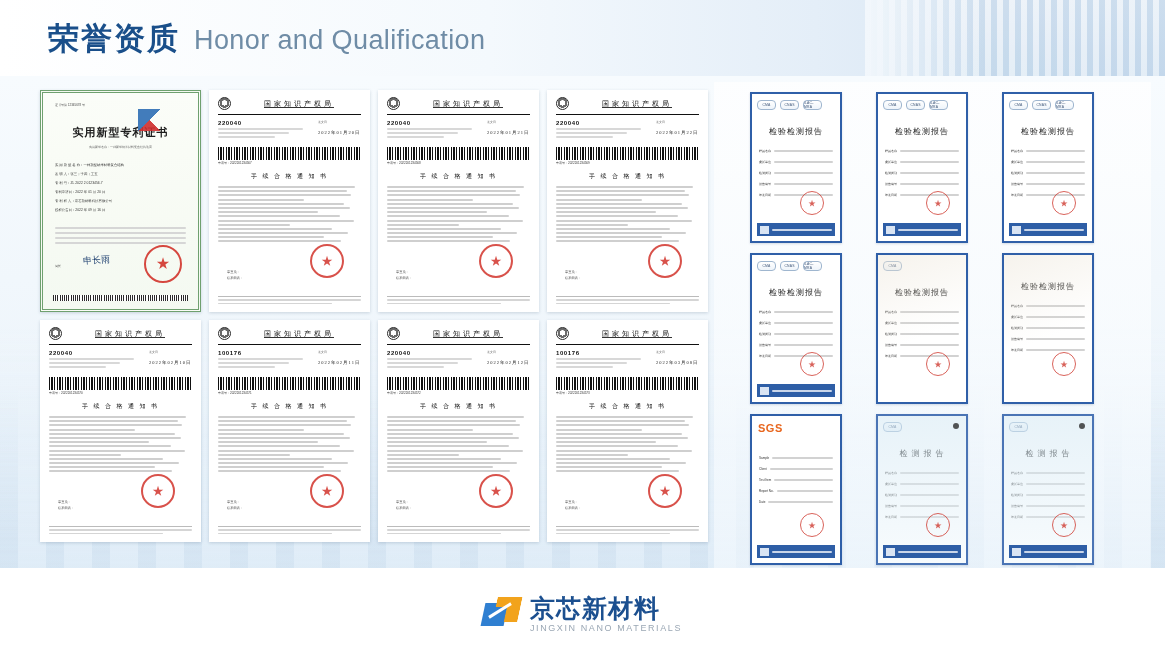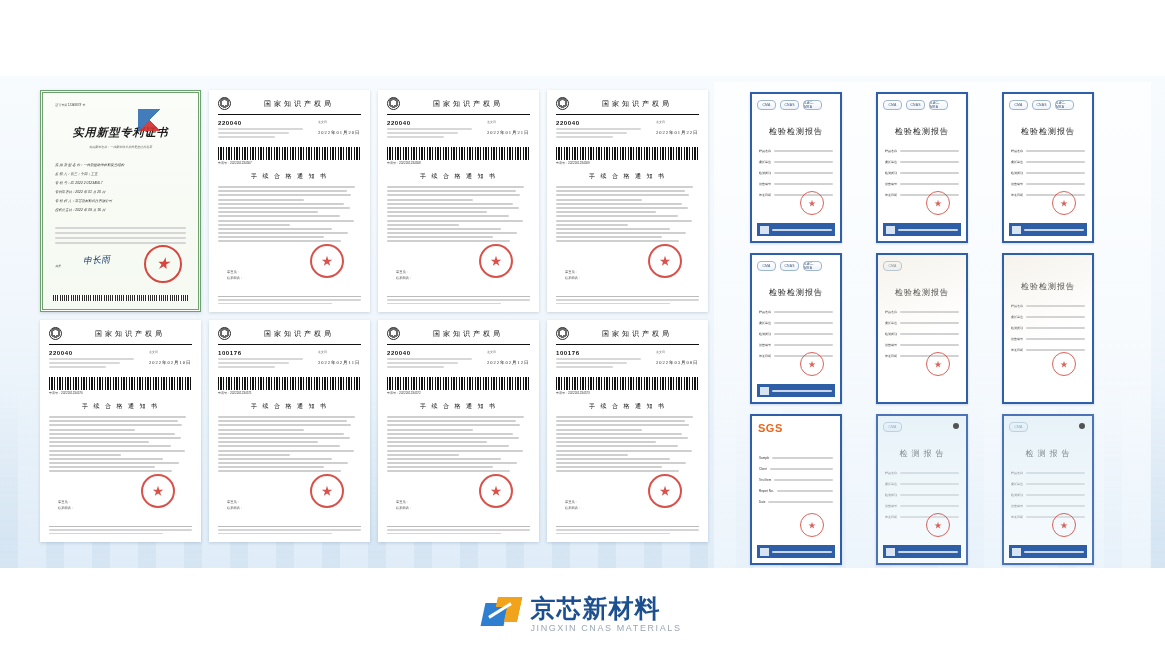--- a/index.html
+++ b/index.html
@@ -129,20 +129,21 @@
     height: 100%;
     font-size: 2.6px;
     color: #333;
   }
   .p-head {
     display: flex;
     align-items: center;
     gap: 6px;
     border-bottom: 1px solid #111;
     padding-bottom: 4px;
+    text-decoration: underline;
   }
   .p-emblem {
     width: 11px; height: 11px;
     border-radius: 50%;
     border: 1px solid #2b2b2b;
     background: radial-gradient(circle at 50% 45%, #fff 0 32%, #6a6a6a 33% 60%, #fff 61% 100%);
     flex: none;
   }
   .p-title {
     flex: 1;
@@ -249,21 +250,20 @@
   .p-sign b { display: block; font-weight: normal; margin-bottom: 2px; }
 
   
   .patent-cert {
     border: 3px double #6fa06f;
     background: linear-gradient(180deg, #fbfdf8 0%, #f4f9f1 100%);
     padding: 10px 12px;
     box-sizing: border-box;
     height: 100%;
     position: relative;
-    font-style: italic;
   }
   .pc-topline { font-size: 3px; color: #4a4a4a; }
   .pc-logo {
     position: absolute;
     right: 34px; top: 16px;
     width: 26px; height: 22px;
     background:
       linear-gradient(135deg, #2f6fb5 0 46%, transparent 46%),
       linear-gradient(45deg, #cf2e2e 0 46%, transparent 46%);
     opacity: .9;
@@ -479,20 +479,27 @@
     font-size: 9px;
     color: #9aa7b4;
     letter-spacing: 1.6px;
   }
 </style>
 </head>
 <body>
 
 <div class="slide">
 
+  <div class="header">
+    <div class="header-photo"></div>
+    <div class="title-wrap">
+      <span class="title-cn">荣誉资质</span>
+      <span class="title-en">Honor and Qualification</span>
+    </div>
+  </div>
 
   <div class="body-area">
     <div class="bg-city"></div>
 
     <div class="panel-left">
       <div class="left-grid">
 
         <div class="cert">
           <div class="patent-cert">
             <div class="pc-topline">证书号第 12345678 号</div>
@@ -1195,18 +1202,18 @@
 
   <div class="footer">
     <div class="logo-wrap">
       <div class="logo-mark">
         <div class="sq1"></div>
         <div class="sq2"></div>
         <div class="arrow"></div>
       </div>
       <div class="logo-text">
         <div class="logo-cn">京芯新材料</div>
-        <div class="logo-en">JINGXIN CNAS MATERIALS</div>
+        <div class="logo-en">JINGXIN NANO MATERIALS</div>
       </div>
     </div>
   </div>
 
 </div>
 
 </body></html>

